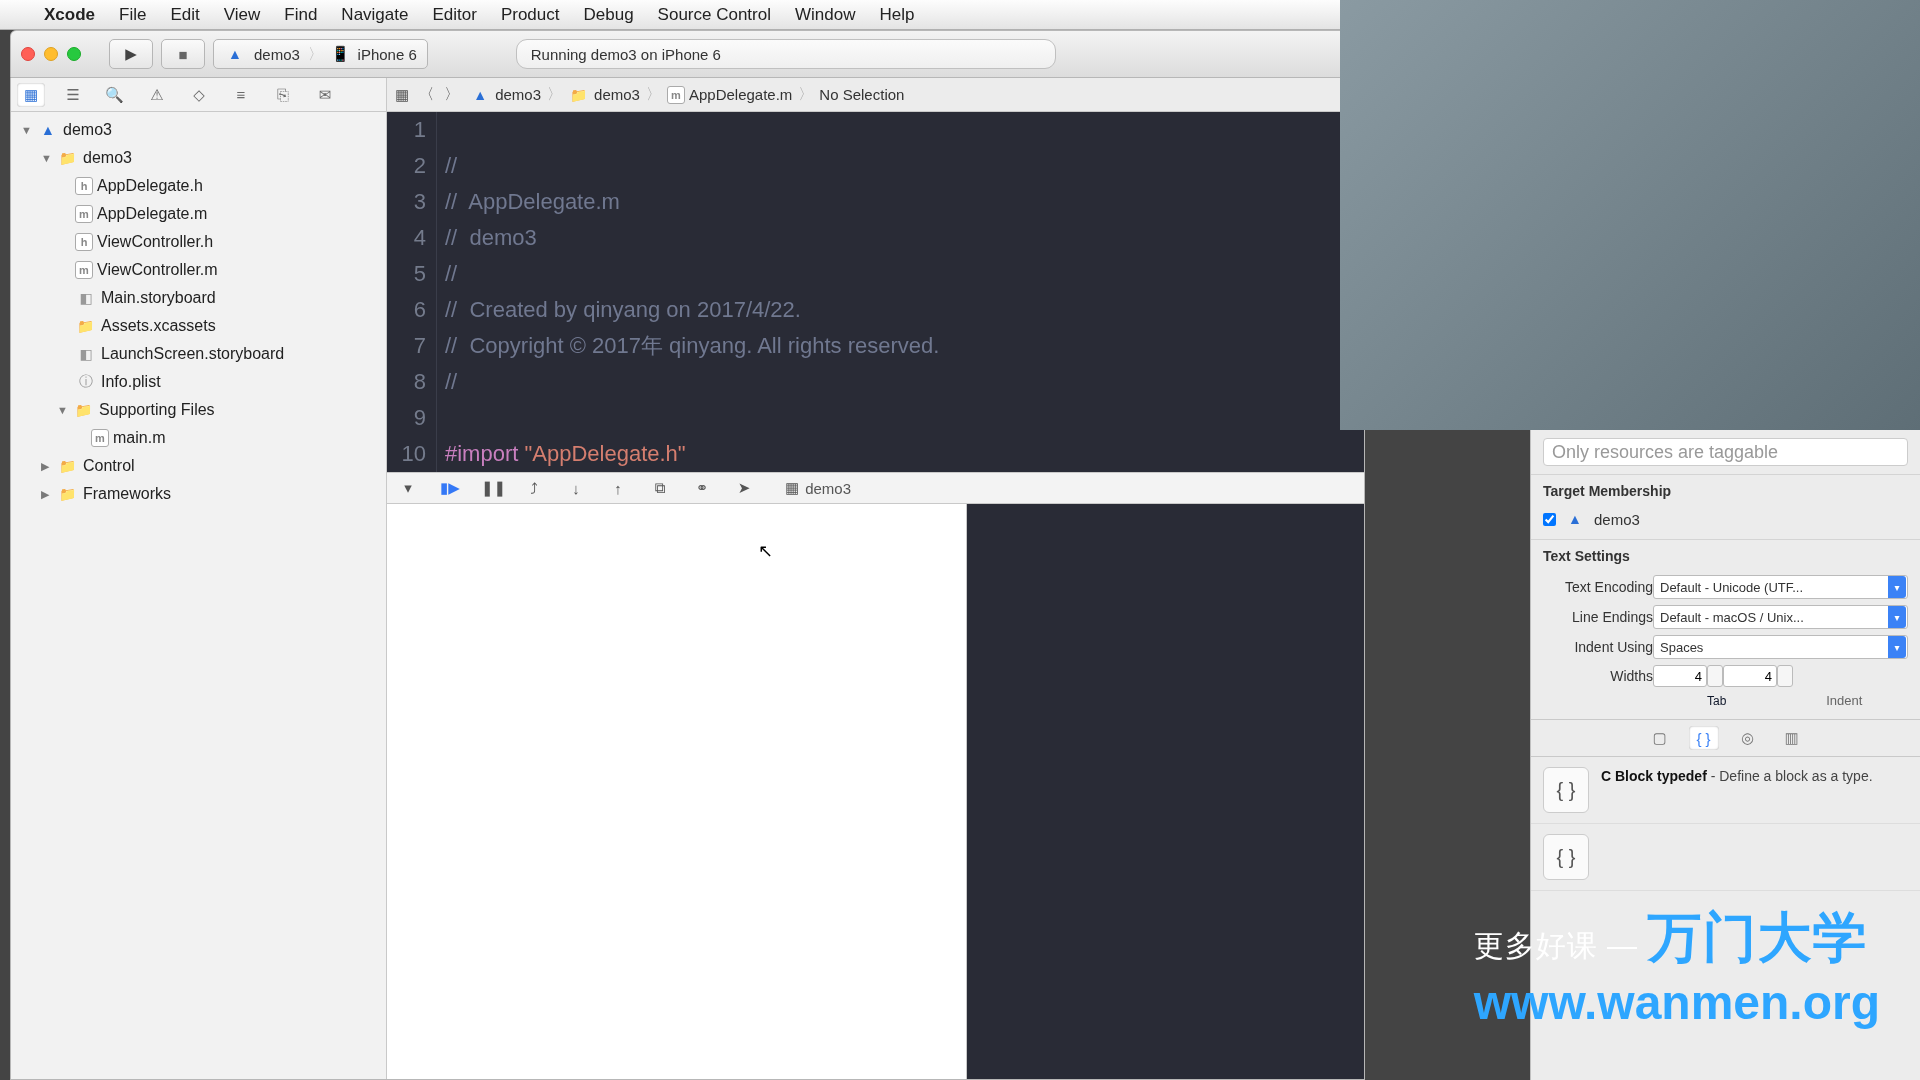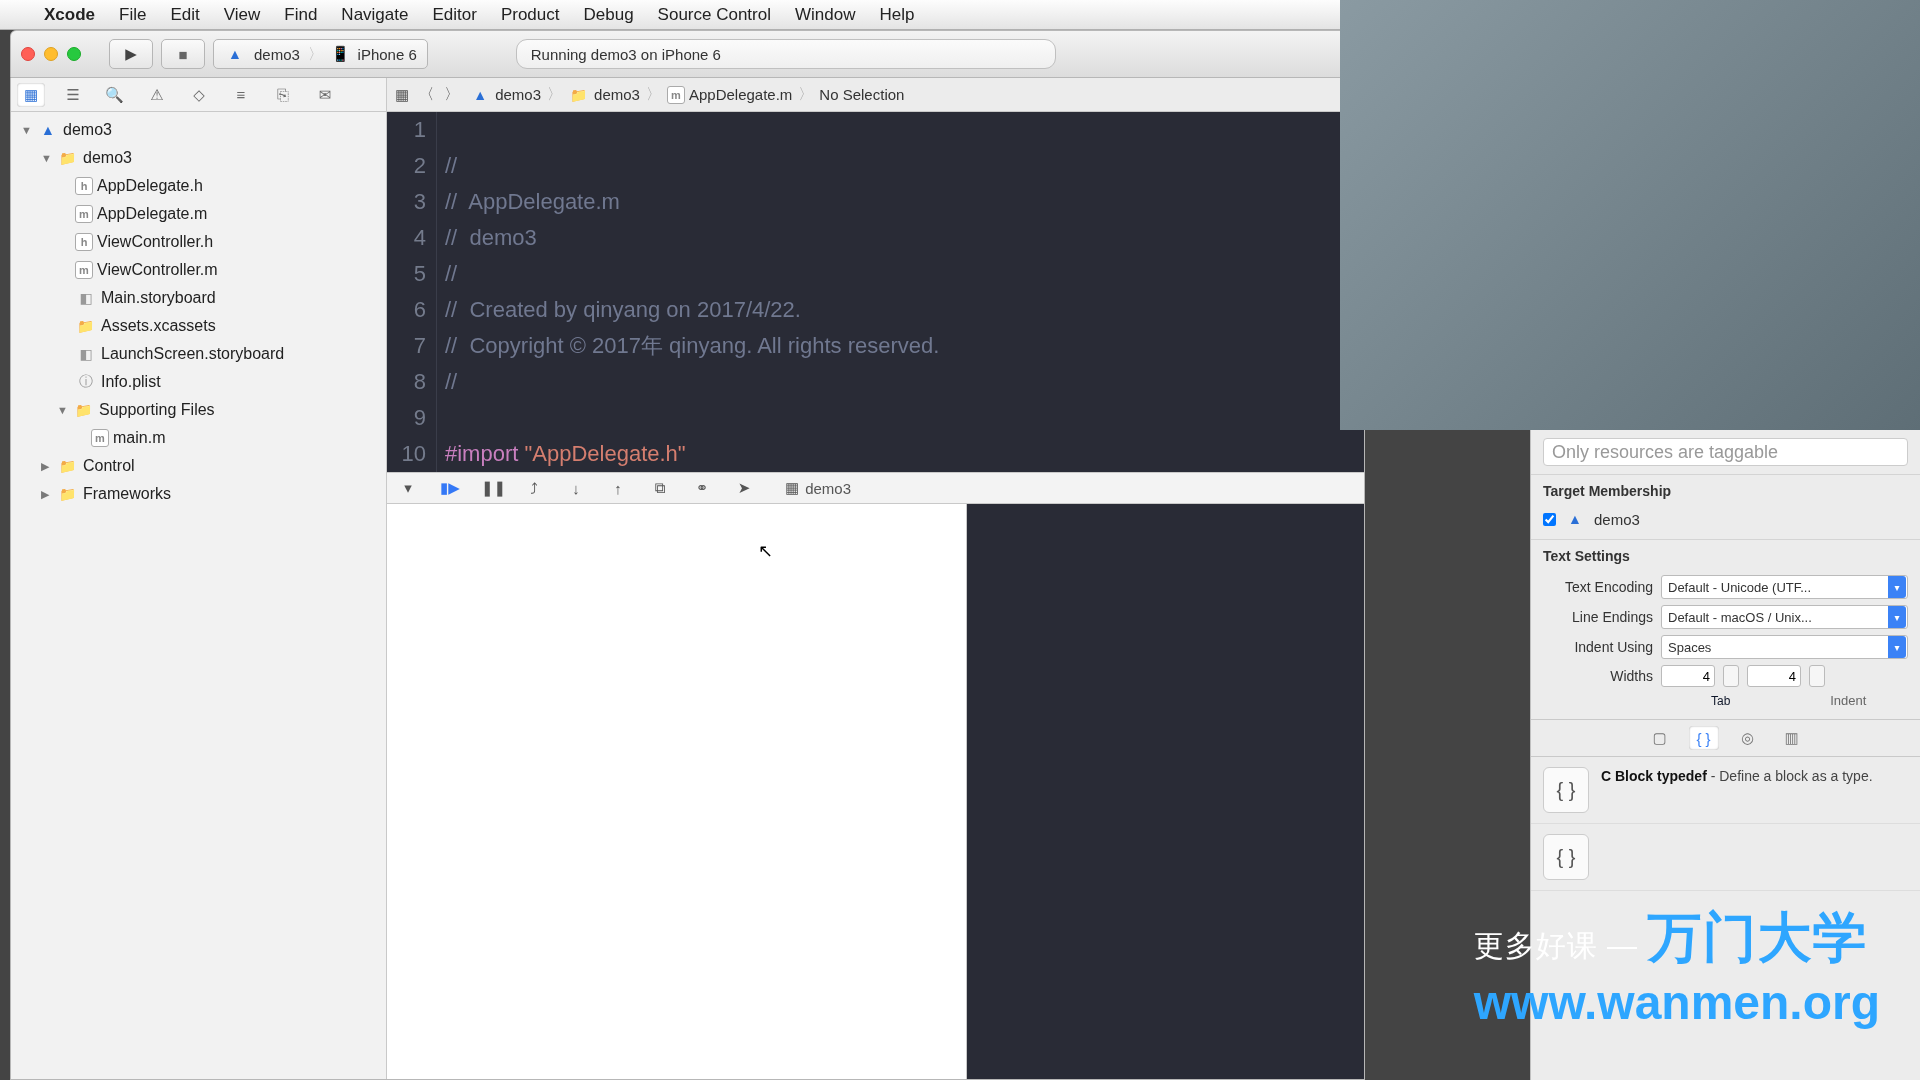--- a/index.html
+++ b/index.html
@@ -63,21 +63,21 @@
 .debugpanes { flex: 1; display:flex; }
 .dpane-l{width:580px;background:#fff;border-right:1px solid #c9c9c9;}
 .dpane-r{flex:1;background:#292b36;}
 
 
 .inspector { position: absolute; top: 430px; right: 0; width: 390px; height: 650px; background: #ececec; border-left: 1px solid #c0c0c0; z-index: 45; font-size: 15px; color: #333; }
 .insp-sec { padding: 8px 12px; }
 .insp-hdr { font-weight: 700; font-size: 14px; color: #333; margin-bottom: 8px; }
 .searchbox { width: 100%; height: 28px; background:#fff;border:1px solid #ccc;border-radius:4px;padding:0 8px;color:#999;font-size:18px;display:flex;align-items:center;}
 .chkrow{display:flex;align-items:center;gap:8px;padding:3px 0;}
-.frow{display:flex;align-items:center;gap:8px;padding:3px 0;}
+.frow{display:flex;align-items:center;padding:3px 0;}
 .frow label{width:110px;text-align:right;font-size:14px;}
 .sel{flex:1;height:24px;background:#fff;border:1px solid #bbb;border-radius:3px;padding:0 6px;font-size:13px;display:flex;align-items:center;justify-content:space-between;}
 .sel .dd{background:#3b82f6;color:#fff;width:18px;height:22px;margin:-1px -5px -1px 4px;display:flex;align-items:center;justify-content:center;border-radius:0 3px 3px 0;font-size:10px;}
 .numin{width:54px;height:22px;background:#fff;border:1px solid #bbb;border-radius:3px;text-align:right;padding:0 4px;font-size:13px;}
 .stepctrl{width:16px;height:22px;border:1px solid #bbb;border-radius:3px;background:#f6f6f6;}
 .lib-tabs{display:flex;justify-content:center;gap:14px;border-top:1px solid #c9c9c9;border-bottom:1px solid #c9c9c9;padding:6px 0;}
 .lib-tab{width:30px;height:24px;display:flex;align-items:center;justify-content:center;color:#777;border-radius:4px;}
 .lib-tab.active{background:#fff;box-shadow:inset 0 0 2px #999;color:#3b82f6;}
 .snippet{display:flex;gap:12px;padding:10px 12px;border-bottom:1px solid #ddd;}
 .snip-ico{width:46px;height:46px;border:1px solid #ccc;border-radius:6px;display:flex;align-items:center;justify-content:center;color:#555;font-size:20px;background:#fafafa;}

